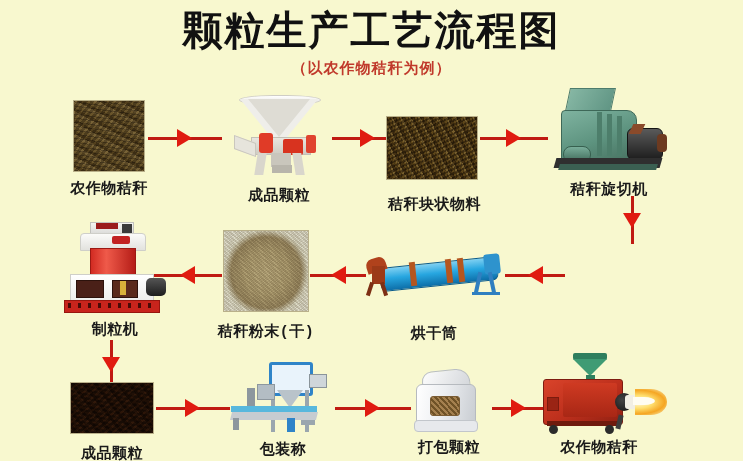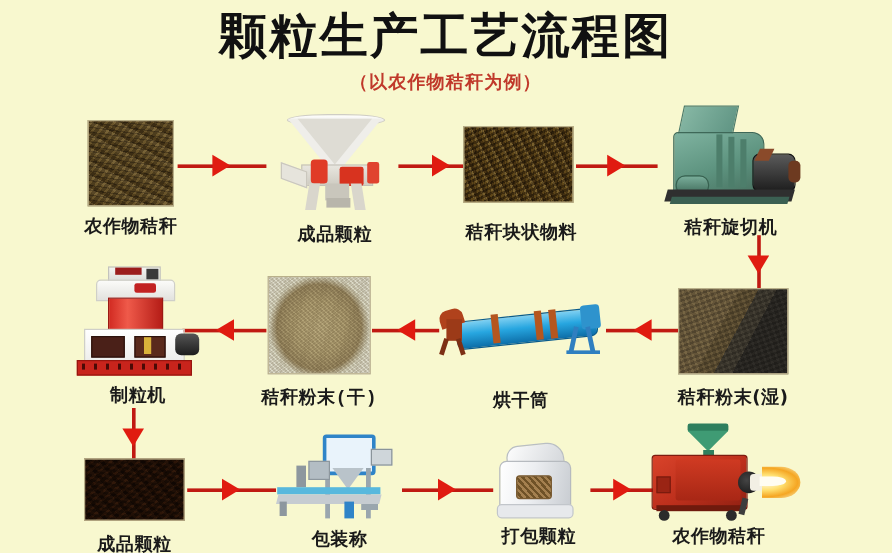--- a/index.html
+++ b/index.html
@@ -140,21 +140,21 @@
       <div style="position:absolute;left:46px;top:70px;width:20px;height:8px;background:#b8b5ab;"></div>
     </div>
     <div class="cap cap-under" style="margin-top:9px;">成品颗粒</div>
   </div>
 
   <div class="arrow h right" style="left:332px;top:125px;width:72px;height:26px;">
     <div class="shaft"></div>
       <div class="head"></div>
   </div>
 
-  <div class="node" style="left:386px;top:105px;width:97px;border-radius:22px;">
+  <div class="node" style="left:386px;top:116px;width:97px;border-radius:22px;">
     <div class="art photo ph-chips" style="width:90px;height:62px;"></div>
     <div class="cap cap-under" style="margin-top:15px;">秸秆块状物料</div>
   </div>
 
   <div class="arrow h right" style="left:480px;top:125px;width:68px;height:26px;">
     <div class="shaft"></div>
       <div class="head"></div>
   </div>
 
   <div class="node" style="left:545px;top:88px;width:128px;">
@@ -178,24 +178,20 @@
       <div style="position:absolute;left:14px;top:76px;width:98px;height:6px;background:#3b6052;transform:skewX(-16deg);"></div>
     </div>
     <div class="cap cap-under" style="margin-top:4px;">秸秆旋切机</div>
   </div>
 
   <div class="arrow v down" style="left:619px;top:196px;width:26px;height:48px;">
     <div class="shaft"></div>
       <div class="head"></div>
   </div>
 
-  <div class="node" style="left:565px;top:240px;width:92px;">
-    <div class="art photo ph-powder-wet" style="width:90px;height:70px;"></div>
-    <div class="cap cap-under" style="margin-top:10px;">秸秆粉末(湿)</div>
-  </div>
 
   <div class="arrow h left" style="left:505px;top:262px;width:60px;height:26px;">
     <div class="shaft"></div>
       <div class="head"></div>
   </div>
 
   <div class="node" style="left:358px;top:248px;width:152px;">
     <div class="art" style="width:152px;height:56px;">
 
       <div style="position:absolute;left:22px;top:14px;width:116px;height:22px;border-radius:6px;

